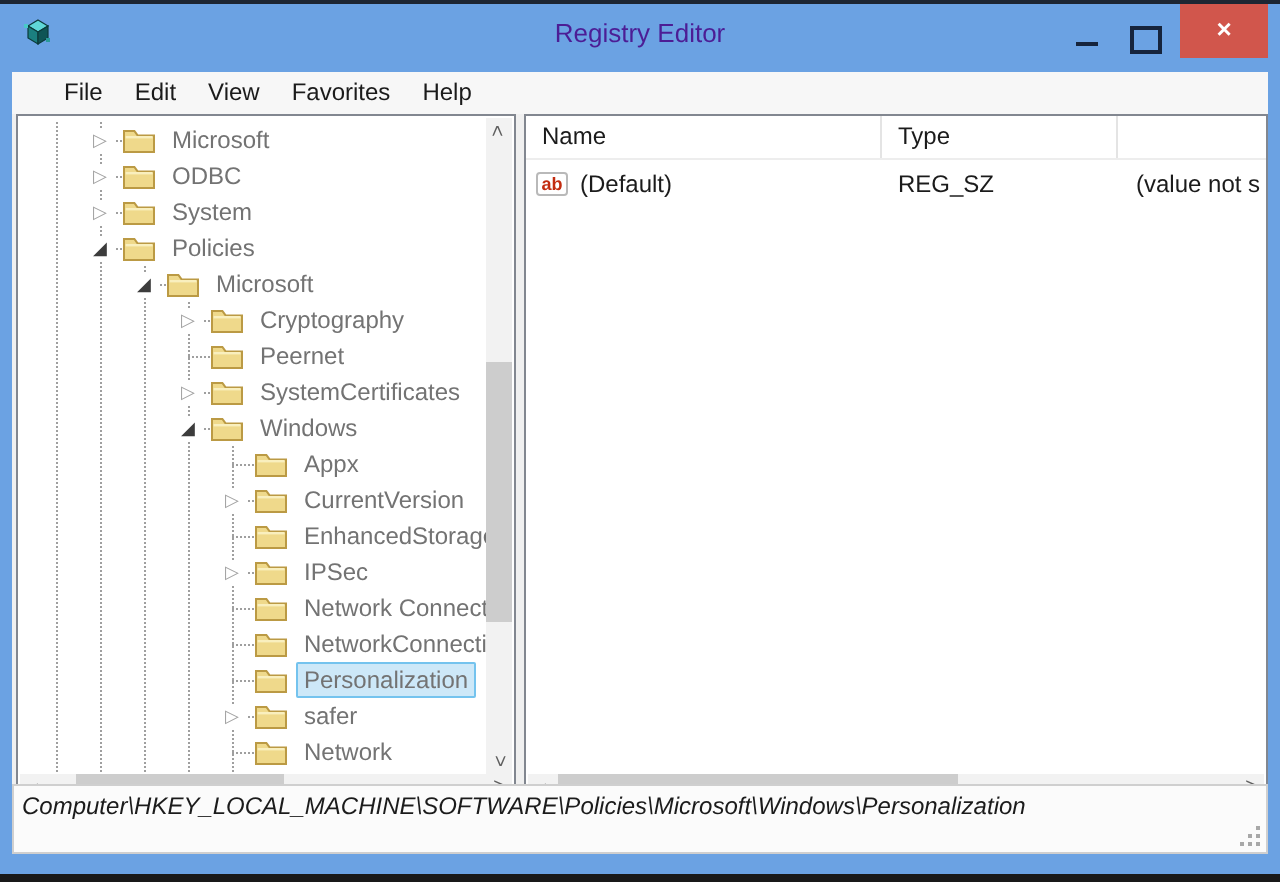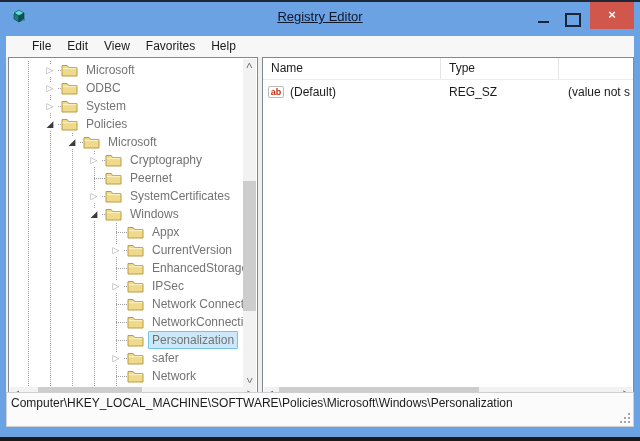--- a/index.html
+++ b/index.html
@@ -4,21 +4,21 @@
 <style>
   html,body{margin:0;padding:0;background:#2a2a2a;}
   *{box-sizing:border-box;font-family:"Liberation Sans",sans-serif;}
   .window{position:relative;width:640px;height:441px;background:#6ba2e3;overflow:hidden;}
   .top-edge{position:absolute;top:0;left:0;right:0;height:2px;background:#1d2633;}
   .bottom-edge{position:absolute;bottom:0;left:0;right:0;height:4px;background:#191919;}
 
   
   .titlebar{position:absolute;top:2px;left:0;right:0;height:34px;}
   .appicon{position:absolute;left:11px;top:6px;width:16px;height:16px;}
-  .title{position:absolute;left:0;right:0;top:7px;text-align:center;font-size:13px;color:#0f172a;text-decoration:underline;}
+  .title{position:absolute;left:0;right:0;top:7px;text-align:center;font-size:13px;color:#4c1d95;}
   .minbtn{position:absolute;right:84px;top:8px;width:26px;height:18px;cursor:default;}
   .minbtn::after{content:'';display:block;margin:11px auto 0;width:11px;height:2px;background:#16243c;}
   .maxbtn{position:absolute;right:54px;top:8px;width:26px;height:18px;}
   .maxbtn::after{content:'';display:block;margin:3px auto 0;width:12px;height:10px;border:2px solid #16243c;background:transparent;}
   .closebtn{position:absolute;right:6px;top:0;width:44px;height:27px;background:#d1564c;color:#fff;
     font-size:13px;font-weight:bold;text-align:center;line-height:26px;}
 
   
   .inner{position:absolute;top:36px;left:6px;right:6px;bottom:14px;background:#f0f0f0;}
   .menubar{position:absolute;top:0;left:0;right:0;height:21px;background:#f7f7f7;padding-left:18px;}
@@ -68,21 +68,21 @@
   .hcell.c-data{flex:1 1 auto;border-right:none;}
   .lrow{display:flex;height:18px;align-items:center;margin-top:3px;}
   .lcell{font-size:12px;color:#1b1b1b;overflow:hidden;white-space:nowrap;}
   .lcell.c-name{flex:0 0 178px;display:flex;align-items:center;}
   .lcell.c-type{flex:0 0 118px;padding-left:8px;}
   .lcell.c-data{flex:1 1 auto;padding-left:9px;}
   .abicon{display:inline-block;width:16px;height:12px;margin:0 6px 0 5px;background:#fff;border:1px solid #b9b9b9;
     border-radius:2px;color:#c32c10;font-size:9px;font-weight:bold;line-height:10px;text-align:center;}
 
   
-  .statusbar{position:absolute;left:0;right:0;bottom:0;height:35px;background:#fbfbfb;border:1px solid #cfcfcf;}
+  .statusbar{position:absolute;left:0;right:0;bottom:0;height:35px;background:#fbfbfb;border:1px solid #cfcfcf;font-style:italic;}
   .statuspath{position:absolute;left:4px;top:3px;font-size:12px;color:#1b1b1b;white-space:nowrap;}
   .grip{position:absolute;right:3px;bottom:3px;width:10px;height:10px;}
   .grip::after{content:'';position:absolute;right:0;bottom:0;width:2px;height:2px;background:#a8a8a8;
     box-shadow:-4px 0 #a8a8a8,-8px 0 #a8a8a8,0 -4px #a8a8a8,-4px -4px #a8a8a8,0 -8px #a8a8a8;}
 </style>
 </head>
 <body>
 
 <div class="window" style="background: rgb(107, 162, 227);">
   <div class="top-edge"></div>

